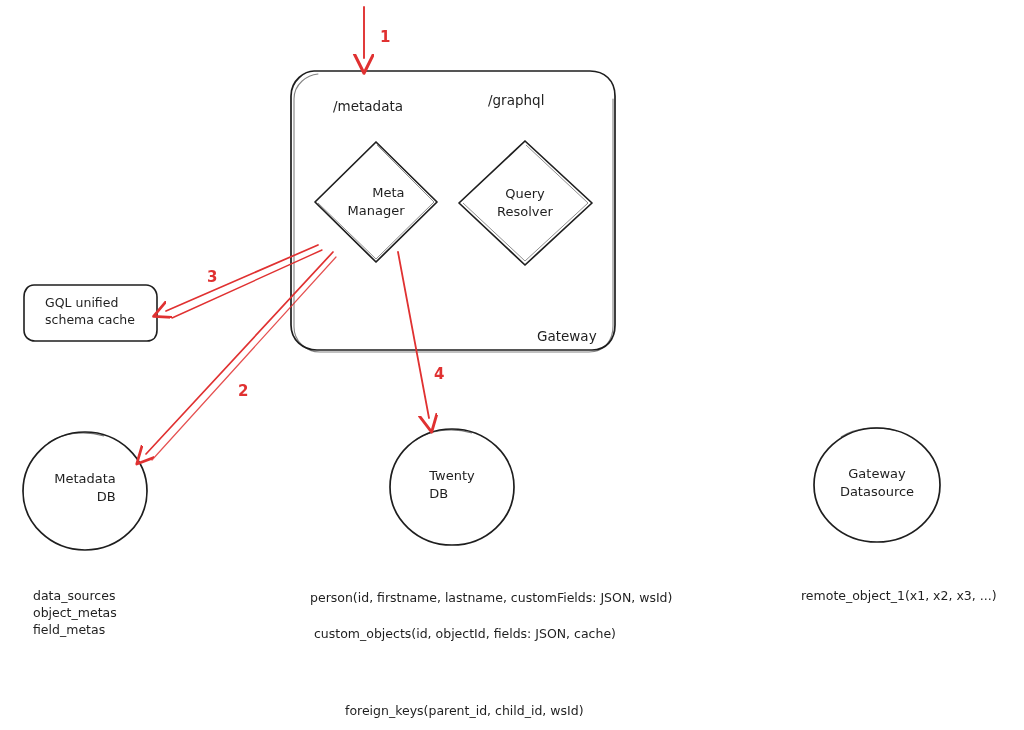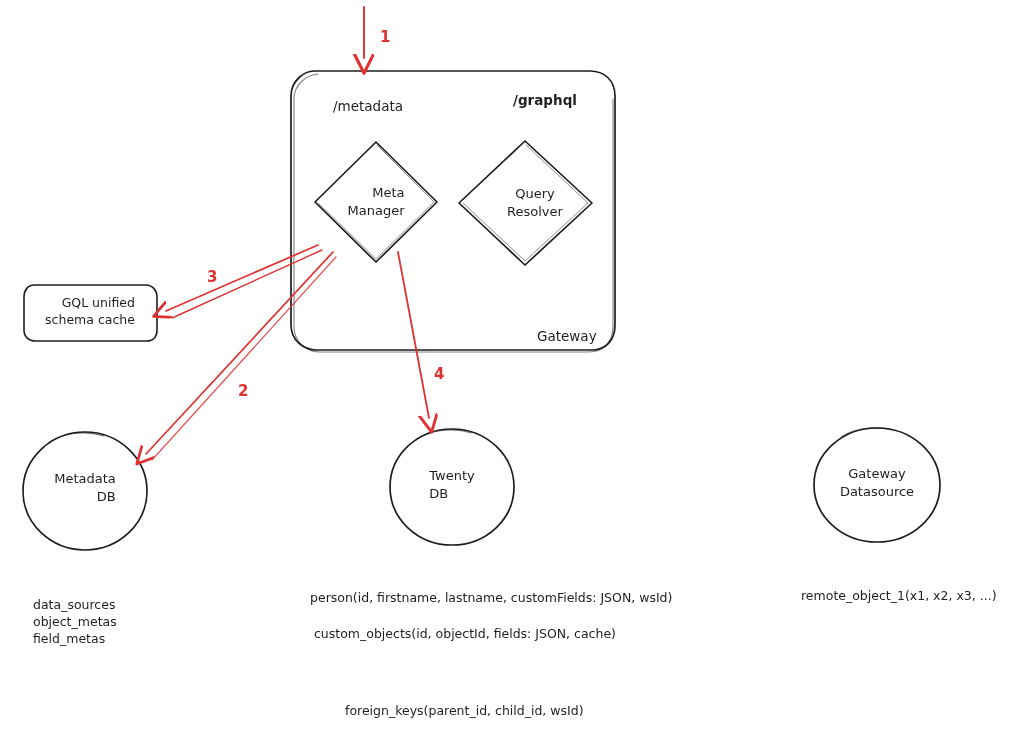--- a/index.html
+++ b/index.html
@@ -22,21 +22,21 @@
     height: 730px;
   }
   .lbl {
     position: absolute;
     white-space: pre;
     line-height: 1.35;
     color: #1f1f1f;
     font-family: "DejaVu Sans", sans-serif;
   }
   .lbl.center {
-    text-align: right;
+    text-align: left;
     transform: translate(-50%, -50%);
   }
   .lbl.red {
     color: #e03131;
     font-weight: 600;
   }
   .node-text {
     font-size: 13px;
   }
   .path-text {
@@ -116,42 +116,42 @@
     <path d="M333,252 L146,454" fill="none" stroke="#e03131" stroke-width="1.7" stroke-linecap="round" marker-end="url(#arrowRed)"></path>
     <path d="M336,257 L152,460" fill="none" stroke="#e03131" stroke-width="1.2" stroke-linecap="round" opacity="0.85"></path>
   </g>
 
   <g>
     <path d="M398,252 L429,418" fill="none" stroke="#e03131" stroke-width="1.8" stroke-linecap="round" marker-end="url(#arrowRed)"></path>
   </g>
 </svg>
 
 <div class="lbl path-text" style="left:333px; top:97px;">/metadata</div>
-<div class="lbl path-text" style="left:513px; top:91px;font-weight:bold;">/graphql</div>
+<div class="lbl path-text" style="left:488px; top:91px;">/graphql</div>
 
 <div class="lbl center node-text" style="left:376px; top:202px; text-align:right;">Meta
 Manager</div>
-<div class="lbl center node-text" style="left:525px; top:203px; text-align:center;margin-left:10px;">Query
+<div class="lbl center node-text" style="left:525px; top:203px; text-align:center;">Query
 Resolver</div>
 
 <div class="lbl gateway-text" style="left:537px; top:327px;">Gateway</div>
 
 <div class="lbl center cache-text" style="left:90px; top:312px;">GQL unified
 schema cache</div>
 <div class="lbl center node-text" style="left:85px; top:488px; text-align:right;">Metadata
 DB</div>
 <div class="lbl center node-text" style="left:452px; top:485px; text-align:left;">Twenty
 DB</div>
 <div class="lbl center node-text" style="left:877px; top:483px; text-align:center;">Gateway
 Datasource</div>
 
 <div class="lbl red step-text" style="left:380px; top:27px;">1</div>
 <div class="lbl red step-text" style="left:238px; top:381px;">2</div>
 <div class="lbl red step-text" style="left:207px; top:267px;">3</div>
 <div class="lbl red step-text" style="left:434px; top:364px;">4</div>
 
-<div class="lbl schema-text" style="left:33px; top:588px;margin-top:9px;">data_sources
+<div class="lbl schema-text" style="left:33px; top:588px;">data_sources
 object_metas
 field_metas</div>
 <div class="lbl schema-text" style="left:310px; top:590px;">person(id, firstname, lastname, customFields: JSON, wsId)</div>
 <div class="lbl schema-text" style="left:314px; top:626px;">custom_objects(id, objectId, fields: JSON, cache)</div>
 <div class="lbl schema-text" style="left:345px; top:703px;">foreign_keys(parent_id, child_id, wsId)</div>
 <div class="lbl schema-text" style="left:801px; top:588px;">remote_object_1(x1, x2, x3, ...)</div>
 
 </body></html>

